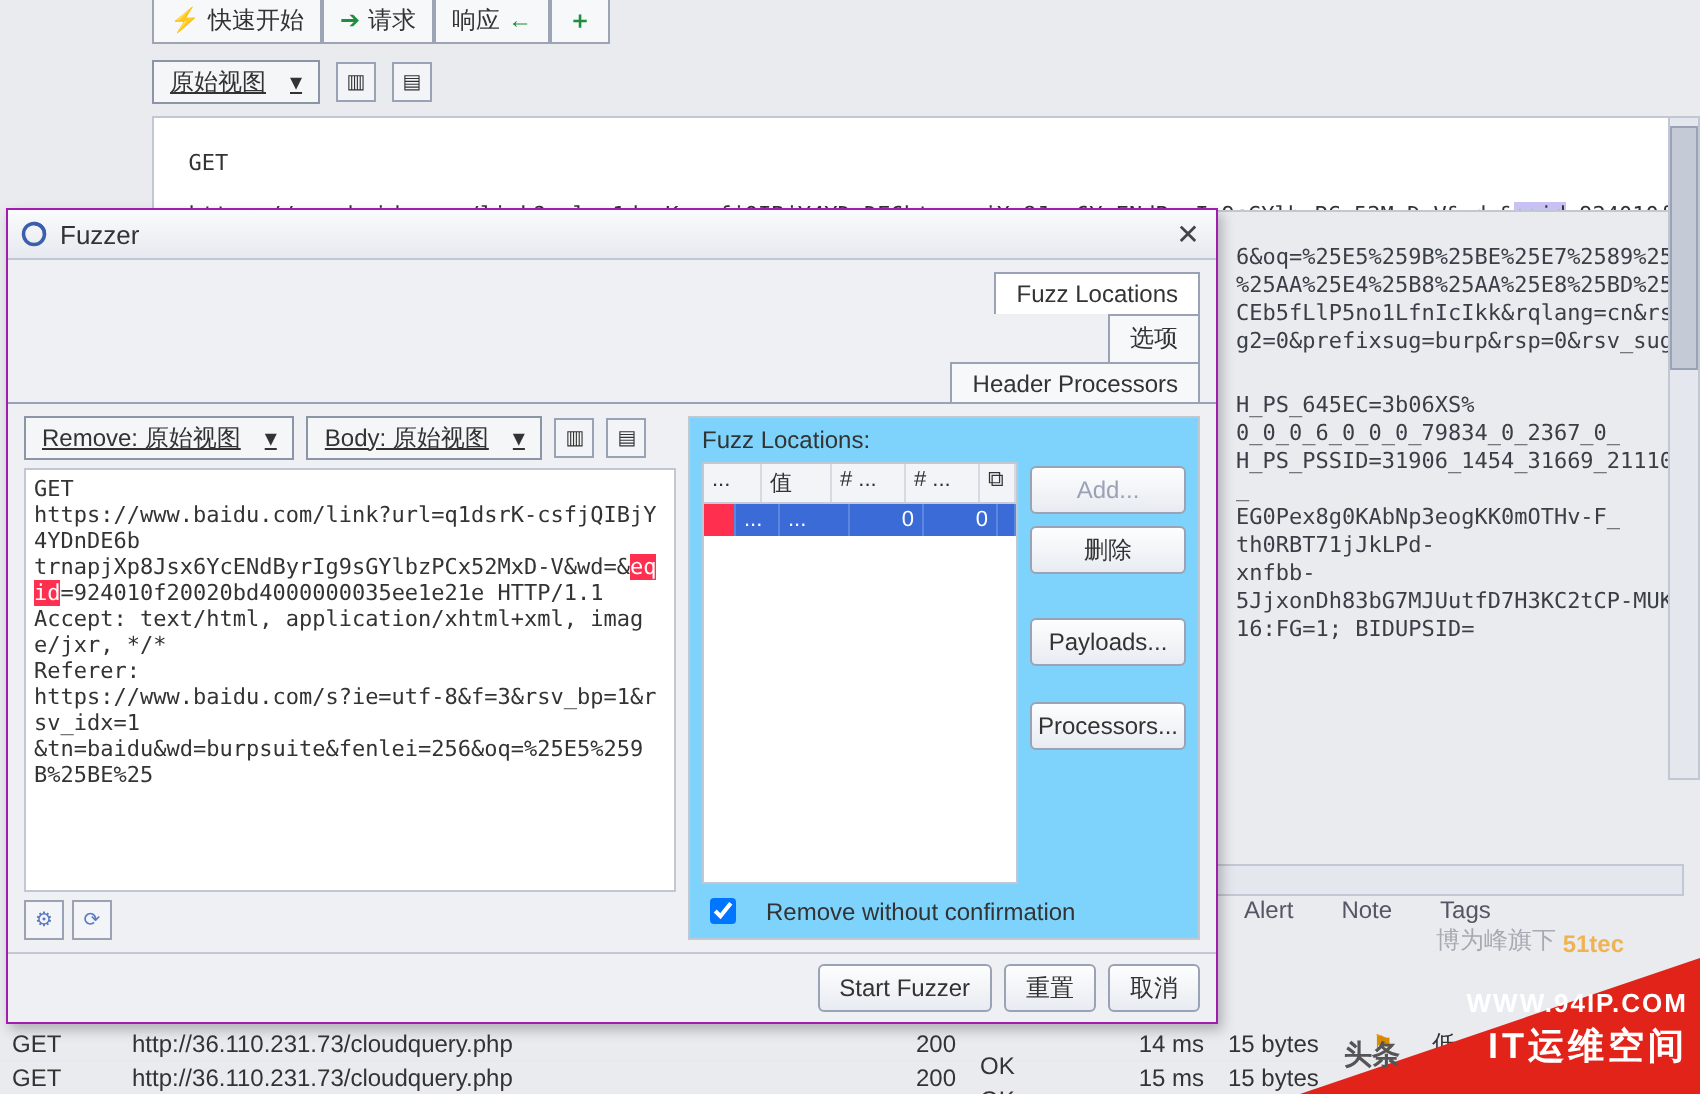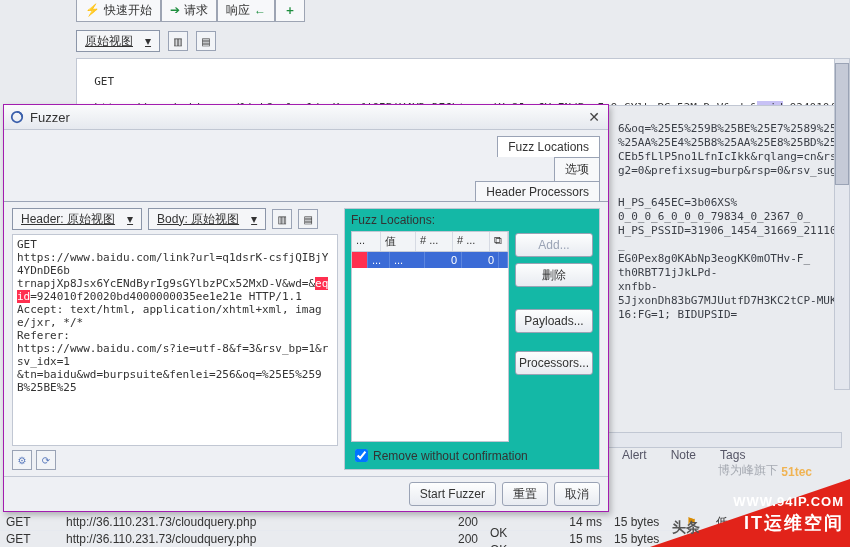--- a/index.html
+++ b/index.html
@@ -163,21 +163,21 @@
     word-break: break-all;
     overflow:hidden;
     position: relative;
   }
   .hl-eqid2 { background:#ff2f4f; color:#fff; }
 
   
   .fz-right {
     flex:1;
     border:1px solid #c1c7d3;
-    background:#14b8a6;
+    background:#7dd3fc;
     padding:4px 6px;
     display:flex; flex-direction:column;
   }
   .fz-right-row {
     display:flex; gap:6px; flex:1; min-height:0;
   }
   .loc-table {
     flex:1;
     border:1px solid #c1c7d3;
     background:#ffffff;
@@ -211,21 +211,21 @@
     border:1px solid #9aa3b5;
     background: linear-gradient(#fdfefe, #e8ebf1);
     height: 22px;
     display:flex; align-items:center; justify-content:center;
     font-size:12px;
     border-radius:3px;
   }
   .btn.disabled { color:#9aa3b5; }
 
   .chk-row {
-    padding-top:4px; display:flex; align-items:center; gap:2px;
+    padding-top:4px; display:flex; align-items:center; gap:12px;
     font-size:12px;
   }
 
   
   .fz-bottom {
     height: 34px;
     display:flex; align-items:center; justify-content:flex-end;
     gap:6px; padding:0 8px;
     border-top:1px solid #c1c7d3;
   }
@@ -387,21 +387,21 @@
       <span>Header Processors</span>
     </div>
   </div>
   <div class="fz-tabs-line"></div>
 
   <div class="fz-body">
 
     <div class="fz-left">
       <div class="fz-left-toolbar">
         <div class="combo">
-          <span>Header: 原始视图</span>
+          <span>Remove: 原始视图</span>
           <span>▾</span>
         </div>
         <div class="combo">
           <span>Body: 原始视图</span>
           <span>▾</span>
         </div>
         <div class="sq-btn">
           <span style="font-size:10px">▥</span>
         </div>
         <div class="sq-btn">

